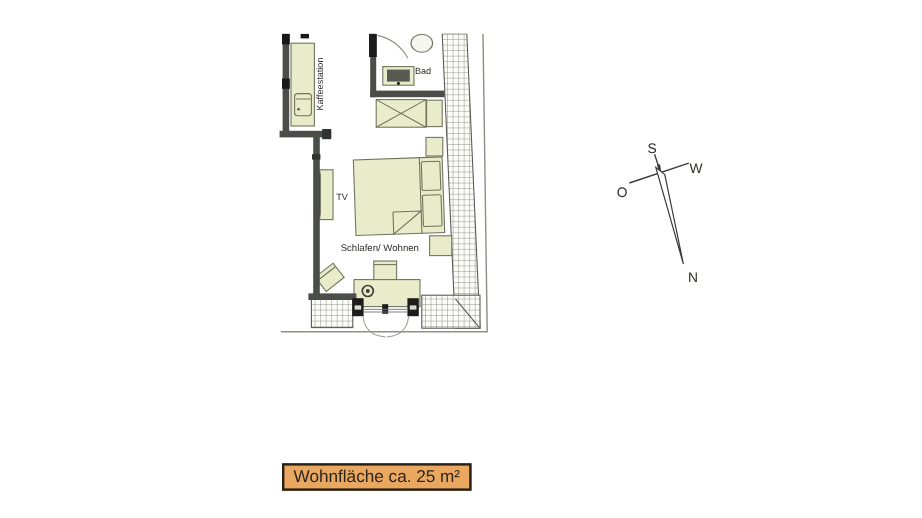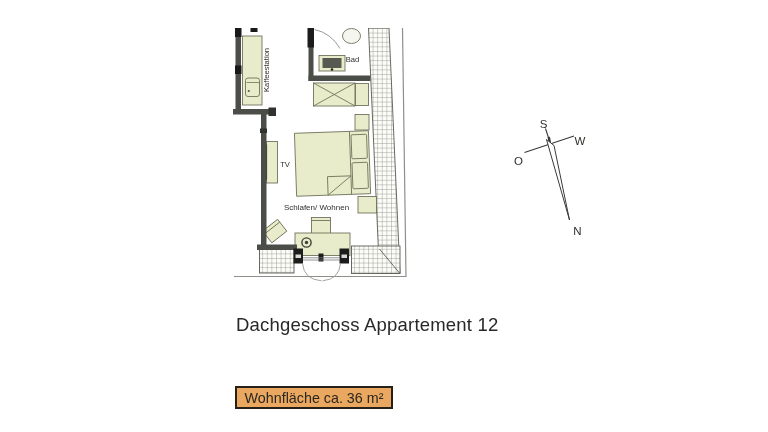--- a/index.html
+++ b/index.html
@@ -121,18 +121,17 @@
       <line x1="545.5" y1="100.5" x2="550.5" y2="116" stroke="#3a3a3a" stroke-width="1.1"></line>
       <line x1="548.8" y1="109" x2="551.2" y2="122.5" stroke="#3a3a3a" stroke-width="2.4"></line>
       <polygon points="546.5,111.5 554,117.5 569.5,192" fill="#ffffff" stroke="#3a3a3a" stroke-width="1"></polygon>
       <text x="543.5" y="99.5" font-size="11.5" text-anchor="middle">S</text>
       <text x="580" y="116.5" font-size="11.5" text-anchor="middle">W</text>
       <text x="518.5" y="136.5" font-size="11.5" text-anchor="middle">O</text>
       <text x="577.5" y="207" font-size="11.5" text-anchor="middle">N</text>
     </g>
   </svg>
 
-  <div class="page-title">Dachgeschoss Appartement 12</div>
   <div class="area-badge">
-    <span>Wohnfläche ca. 36 m²</span>
+    <span>Wohnfläche ca. 25 m²</span>
   </div>
 
 </div>
 
 </body></html>

